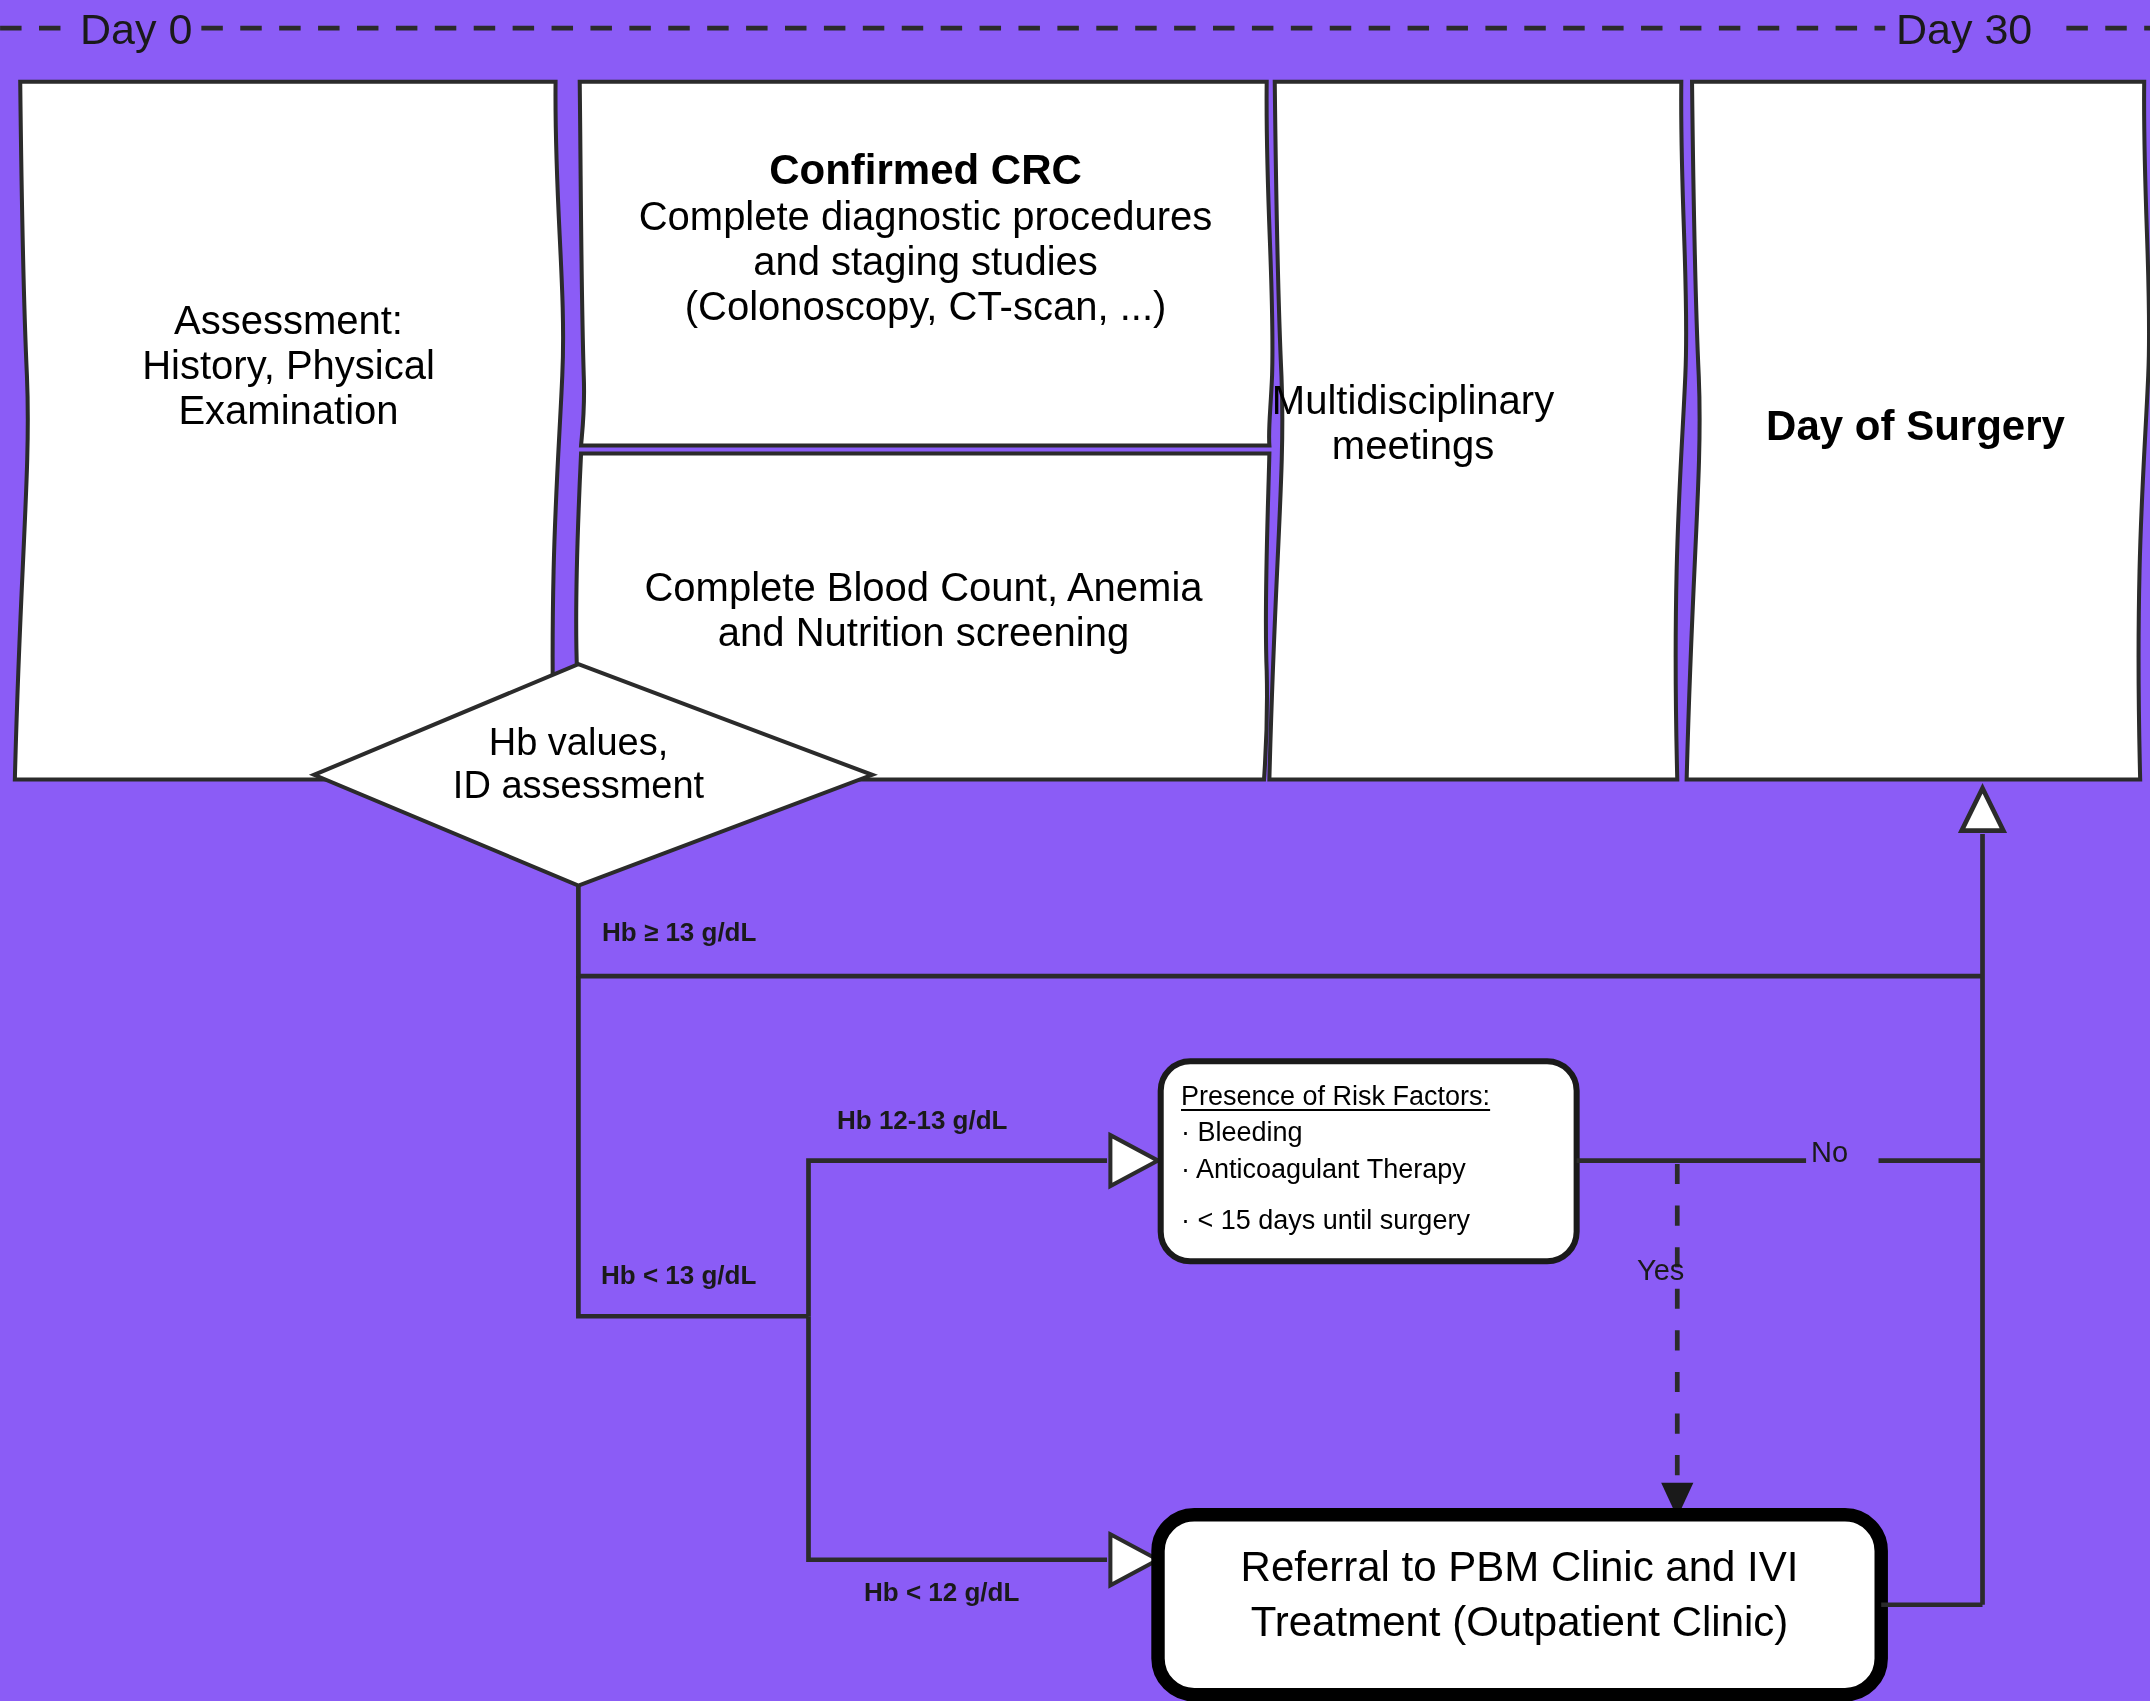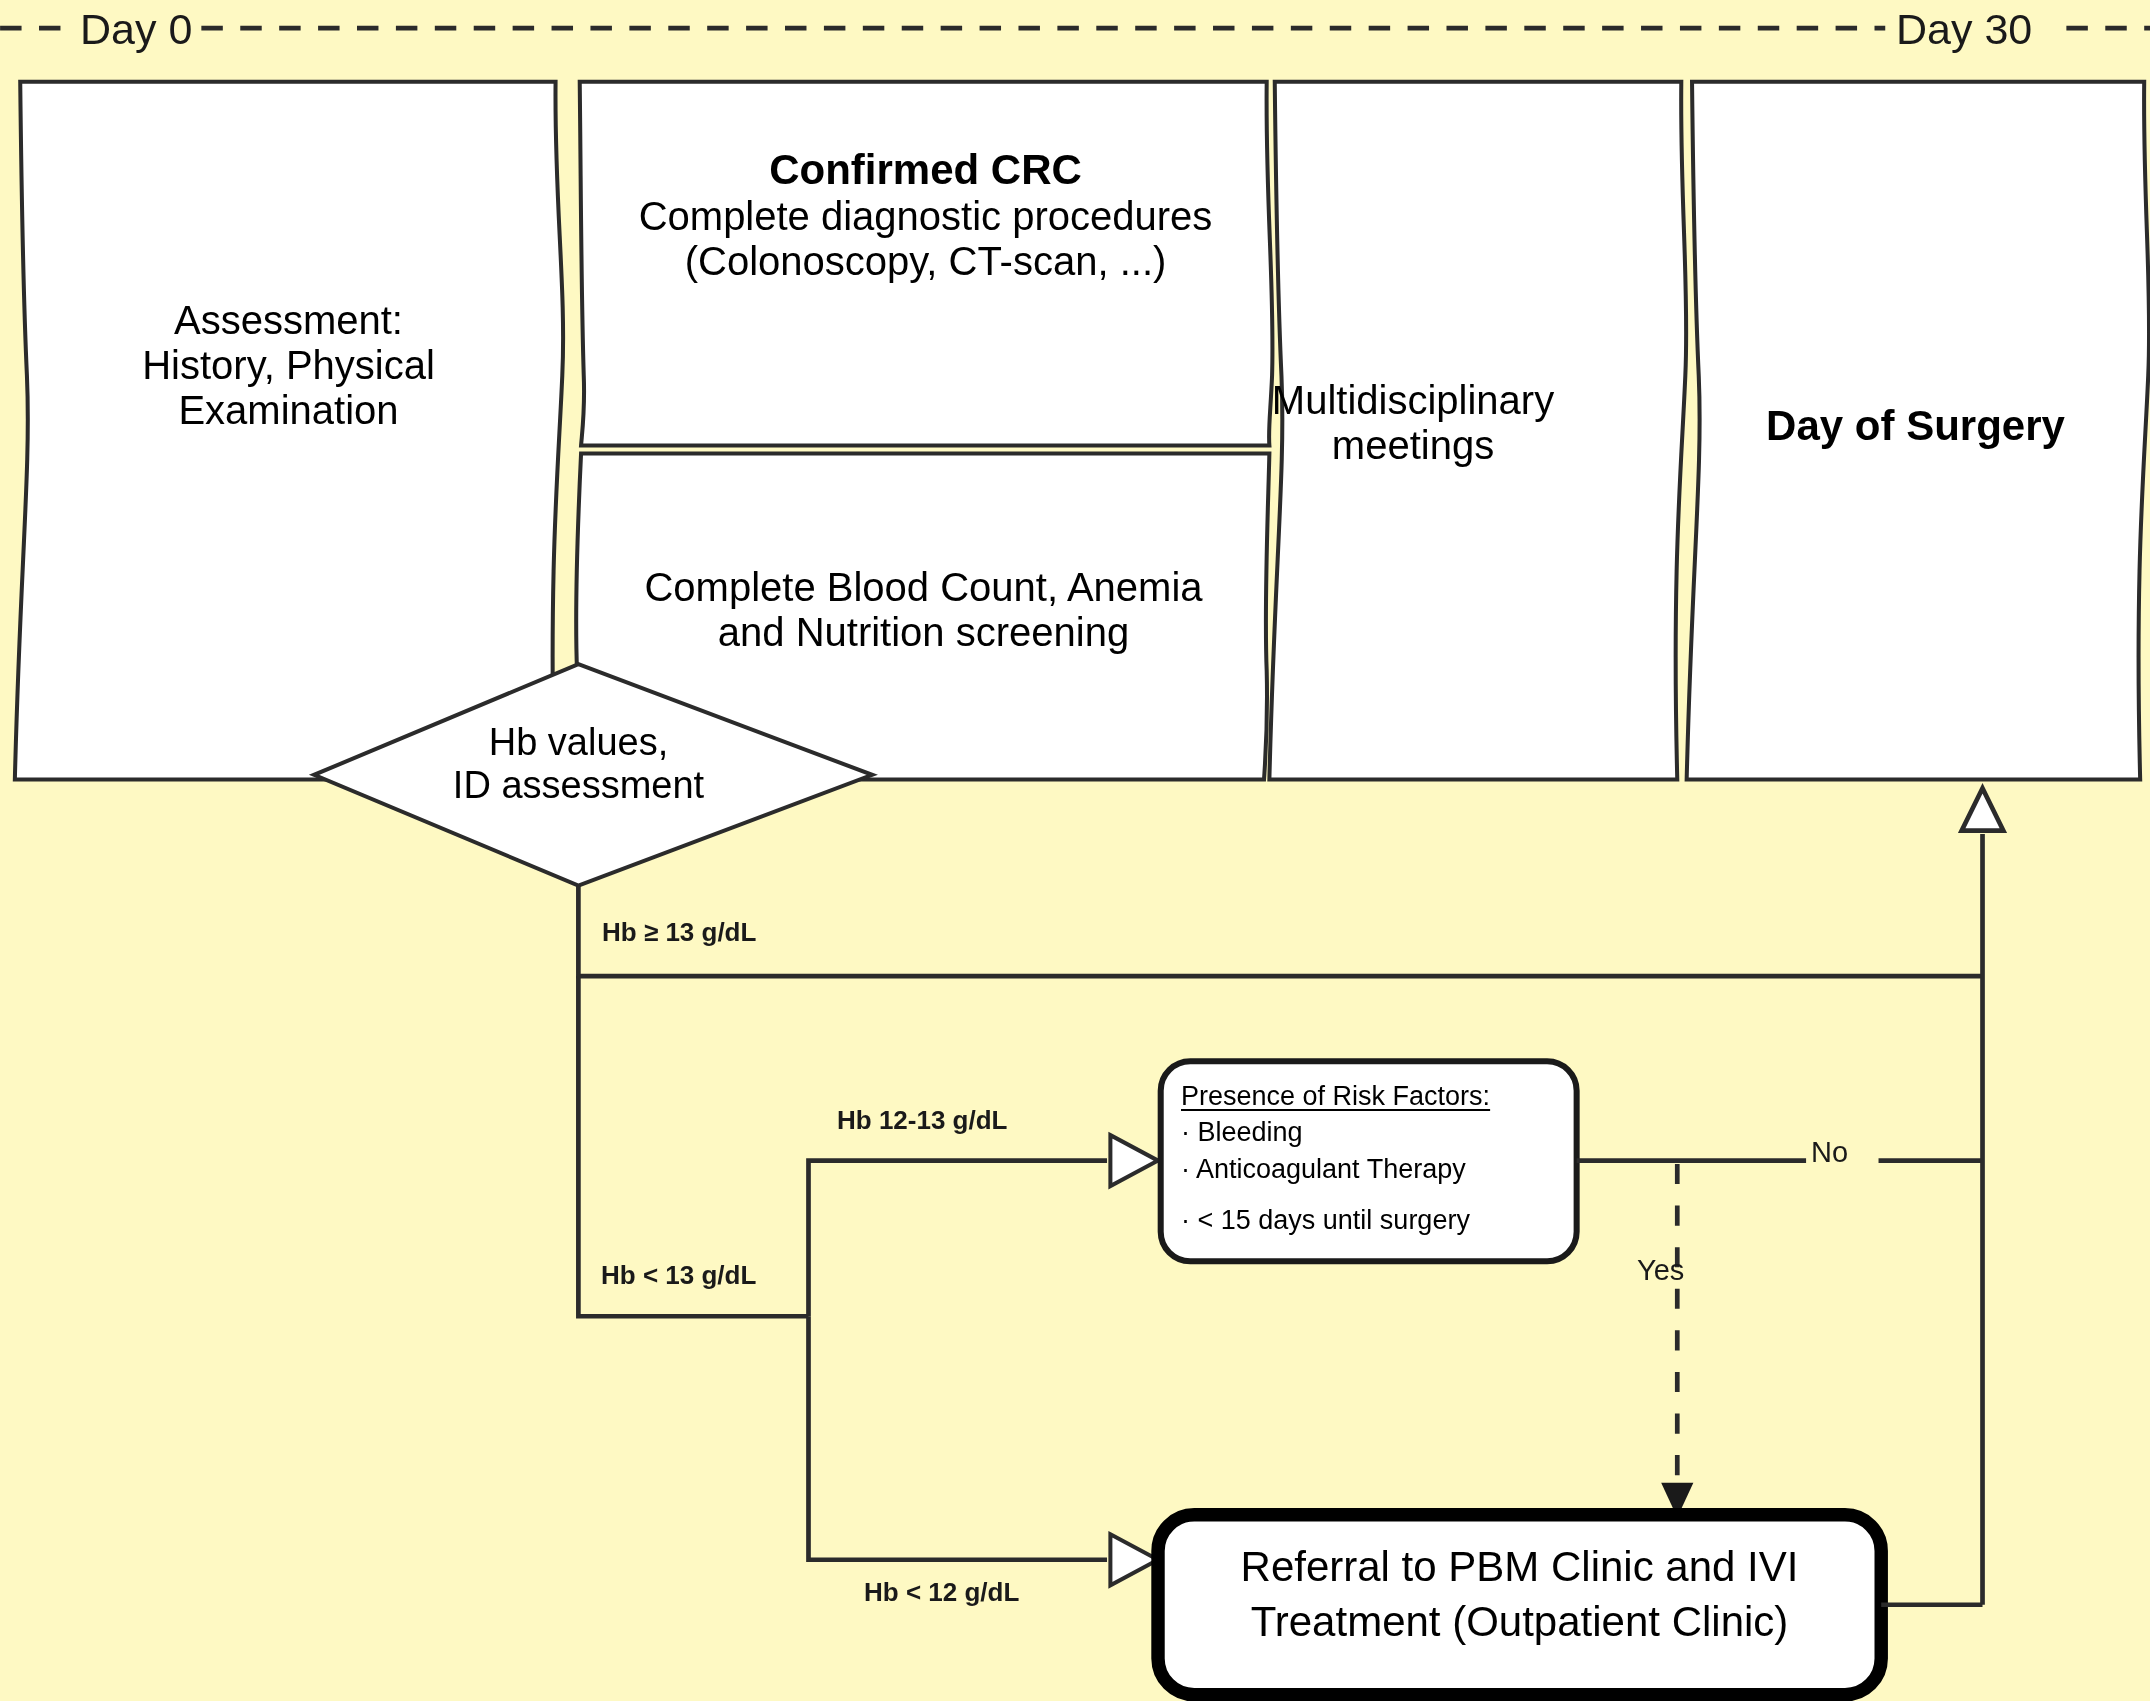--- a/index.html
+++ b/index.html
@@ -1,17 +1,17 @@
 <!DOCTYPE html>
 <html style="font-size:10.7px"><head>
 <meta charset="utf-8">
 <style>
   html,body{margin:0;padding:0;background:#ffffff;}
   body{font-family:"Liberation Sans","DejaVu Sans",sans-serif;color:#000;}
-  #stage{position:relative;width:2151px;height:1702px;background:#fef9c3;overflow:hidden;}
+  #stage{position:relative;width:2151px;height:1702px;background:#8b5cf6;overflow:hidden;}
   #svgroot{position:absolute;left:0;top:0;width:2151px;height:1702px;}
   .lbl{position:absolute;color:#1a1a1a;line-height:1.15;white-space:pre;}
   .ctr{text-align:center;}
   .timeline-lbl{font-size:43px;letter-spacing:0px;}
   .stage-title{font-size:42px;font-weight:bold;}
   .stage-body{font-size:40px;}
   .diamond-lbl{font-size:38px;}
   .edge-lbl{font-size:26px;font-weight:bold;}
   .yesno-lbl{font-size:29px;}
   .rf-title{font-size:27px;text-decoration:underline;text-underline-offset:4px;}
@@ -127,20 +127,21 @@
 
   <div style="position:absolute;left:27px;top:298px;width:523px;">
     <div class="ctr stage-body">Assessment:</div>
     <div class="ctr stage-body">History, Physical</div>
     <div class="ctr stage-body">Examination</div>
   </div>
 
   <div style="position:absolute;left:590px;top:146px;width:671px;">
     <div class="ctr stage-title">Confirmed CRC</div>
     <div class="ctr stage-body nowrap">Complete diagnostic procedures</div>
+    <div class="ctr stage-body">and staging studies</div>
     <div class="ctr stage-body">(Colonoscopy, CT-scan, ...)</div>
   </div>
 
   <div style="position:absolute;left:588px;top:565px;width:671px;">
     <div class="ctr stage-body nowrap">Complete Blood Count, Anemia</div>
     <div class="ctr stage-body">and Nutrition screening</div>
   </div>
 
   <div style="position:absolute;left:1212px;top:378px;width:402px;">
     <div class="ctr stage-body">Multidisciplinary</div>

